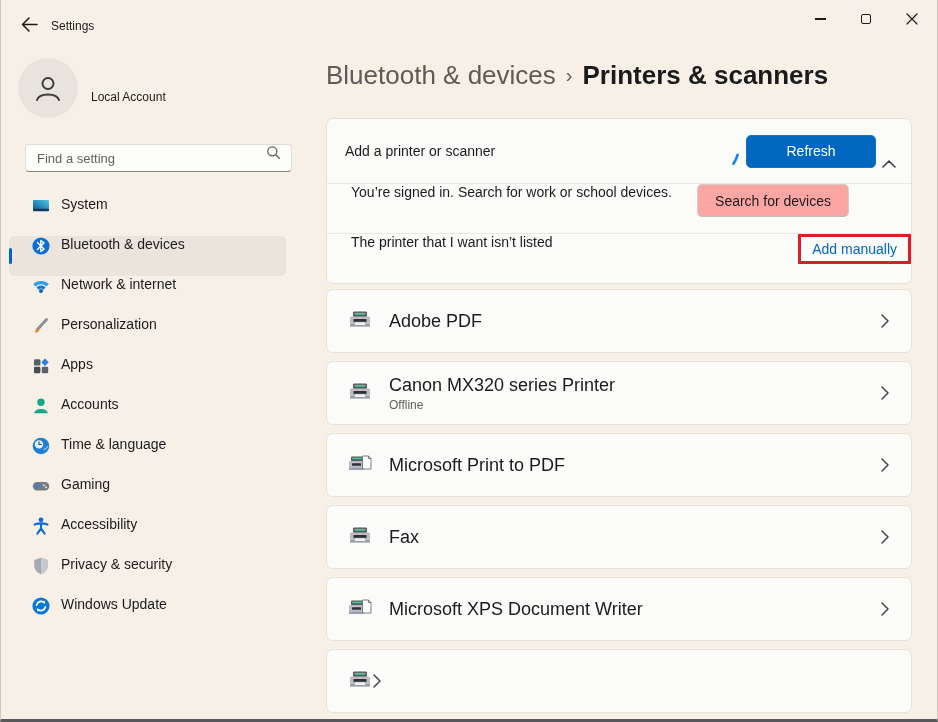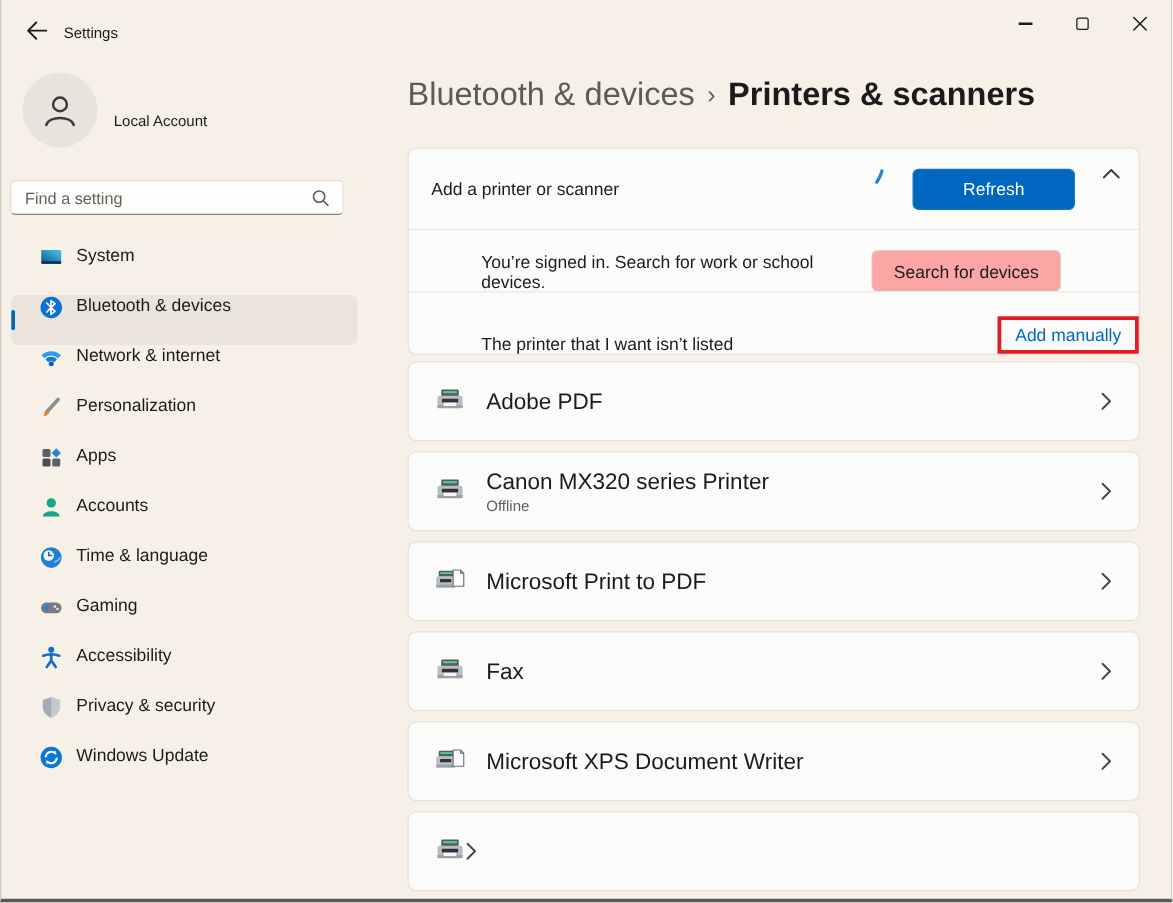--- a/index.html
+++ b/index.html
@@ -18,48 +18,48 @@
   .win-controls { position:absolute; right:2px; top:0; height:38px; display:flex; }
   .win-btn { width:46px; height:38px; display:flex; align-items:center; justify-content:center; cursor:pointer; }
   .min-glyph { display:block; width:11px; height:1.4px; background:#1b1b1b; }
   .max-glyph { display:block; width:10px; height:10px; border:1.3px solid #1b1b1b; border-radius:2px; }
   
   .sidebar { position:absolute; left:0; top:44px; width:300px; bottom:0; }
   .account { position:absolute; left:17px; top:14px; display:flex; align-items:center; gap:13px; }
   .avatar { width:60px; height:60px; border-radius:50%; background:#e8e3dd;
     display:flex; align-items:center; justify-content:center; cursor:pointer; }
   .account-name { font-size:12px; position:relative; top:9px; }
-  .search-wrap { position:absolute; left:7px; top:100px; width:267px; height:28px;
+  .search-wrap { position:absolute; left:24px; top:100px; width:267px; height:28px;
     background:#fdfdfc; border:1px solid #e2dcd4; border-bottom-color:#87837d; border-radius:4px;
-    display:flex; align-items:center; }
+    display:flex; }
   .search-wrap input { flex:1; border:none; outline:none; background:transparent;
     font-family:"Liberation Sans", sans-serif; font-size:13px; color:#1b1b1b; padding:0 8px 0 11px; }
   .search-wrap input::placeholder { color:#64615c; opacity:1; }
   .search-icon { margin-right:10px; display:flex; }
   .nav { position:absolute; left:8px; top:152px; width:277px; }
   .nav-item { position:relative; height:40px; display:flex; align-items:flex-start; border-radius:5px; cursor:pointer; }
   .nav-item.selected { background:#eae4dc; }
   .sel-pill { position:absolute; left:0; top:12px; width:3px; height:16px; border-radius:2px; background:#0067c0; }
   .nav-icon { width:20px; height:20px; margin-left:22px; display:flex; align-items:center; justify-content:center; }
   .nav-label { margin-left:10px; font-size:14px; }
   
   .main { position:absolute; left:325px; top:0; width:586px; height:722px; }
   .breadcrumb { position:absolute; left:0; top:60px; font-size:26px; white-space:nowrap; }
   .bc-parent { color:#5d5b58; cursor:pointer; }
   .bc-sep { color:#5d5b58; font-size:20px; margin:0 10px; position:relative; top:-2px; }
   .bc-current { color:#1b1b1b; font-weight:700; }
   .card { background:#fbfbfa; border:1px solid #e7e1d9; border-radius:7px; }
   .add-card { position:absolute; left:0; top:118px; width:586px; }
   .add-row1 { height:64px; display:flex; align-items:center; padding:0 15px 0 18px; }
   .add-title { font-size:14px; flex:1; }
-  .row1-right { display:flex; align-items:flex-start; gap:22px; }
+  .row1-right { display:flex; align-items:flex-end; gap:6px; }
   .btn-primary { min-width:130px; height:33px; background:#0067c0; color:#ffffff; border:1px solid #1473c5;
     border-radius:5px; font-family:"Liberation Sans", sans-serif; font-size:14px; cursor:pointer; }
   .divider { height:1px; background:#ece7e0; }
-  .sub-row { height:49px; display:flex; align-items:flex-end; padding-left:58px; }
+  .sub-row { height:49px; display:flex; align-items:flex-start; padding-left:24px; }
   .sub-text { font-size:14px; flex:1; }
   .btn-secondary { height:33px; padding:0 17px; margin-right:62px; background:#fca5a5; color:#1b1b1b;
     border:1px solid #d5cfc7; border-bottom-color:#c4beb5; border-radius:5px;
     font-family:"Liberation Sans", sans-serif; font-size:14px; cursor:pointer; }
   .red-box { border:3px solid #e11d23; padding:4px 11px; display:inline-flex; }
   .link { color:#0067c0; font-size:14px; text-decoration:none; cursor:pointer; }
   .printer-list { position:absolute; left:0; top:289px; width:586px; display:flex; flex-direction:column; gap:8px; }
   .printer-row { height:64px; display:flex; align-items:center; padding:0 22px 0 20px; cursor:pointer; }
   .p-icon { width:26px; display:flex; }
   .p-text { margin-left:16px; flex:1; display:flex; flex-direction:column; justify-content:center; }

